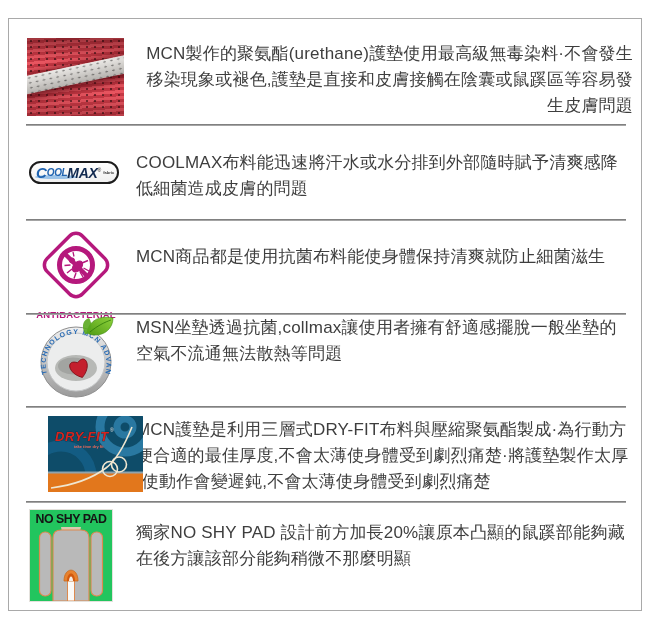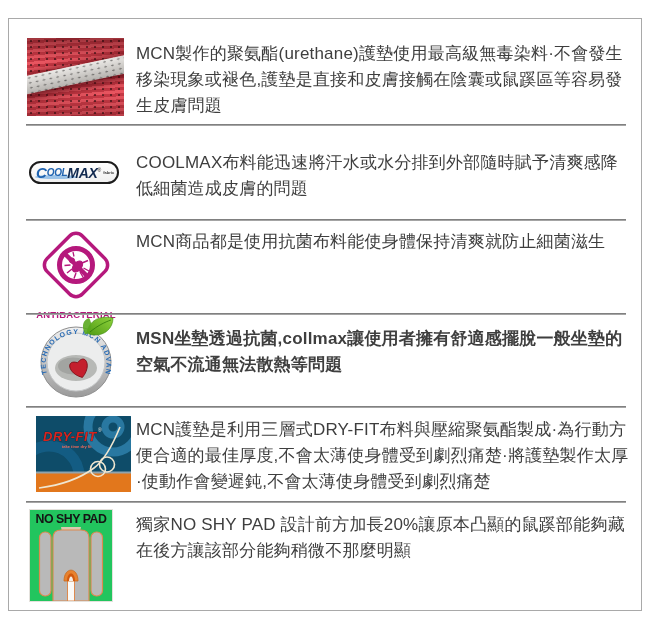--- a/index.html
+++ b/index.html
@@ -60,38 +60,38 @@
   .ab-wrap { position:absolute; left:27px; top:4px; width:80px; text-align:center; }
   .ab-label {
     width:110px; margin-left:-15px; margin-top:0;
     font-size:9.5px; font-weight:bold; color:#b5187c; letter-spacing:.2px;
   }
 
   
   .badge { position:absolute; left:26px; top:1px; width:86px; height:86px; }
 
   
-  .dryfit { position:absolute; left:5px; top:8px; width:95px; height:76px;padding-left:22px; }
+  .dryfit { position:absolute; left:17px; top:8px; width:95px; height:76px;padding-left:22px; }
 
   
   .nsp {
     position:absolute; left:20px; top:6px; width:84px; height:93px;
     background:#22c55e; border:1px solid #e4e1dc; overflow:hidden;
   }
   .nsp-title {
     font-size:13px; font-weight:bold; color:#141414; text-align:center;
     margin-top:1px; letter-spacing:-.5px; transform:scaleX(.95); white-space:nowrap;
   }
 </style>
 </head>
 <body>
 
 <div class="frame">
 
-  <div class="row" style="top:0;height:105px;">
+  <div class="row" style="top:0;height:105px;text-align:right;">
     <div class="fabric">
       <span class="band"></span>
       <span class="shade"></span>
     </div>
     <div class="rowtext" style="padding-top:22px;">MCN製作的聚氨酯(urethane)護墊使用最高級無毒染料·不會發生移染現象或褪色,護墊是直接和皮膚接觸在陰囊或鼠蹊區等容易發生皮膚問題</div>
   </div>
   <div class="divider" style="top:105px;"></div>
 
   <div class="row" style="top:107px;height:93px;">
     <div class="pill">
@@ -114,21 +114,21 @@
         <g fill="#b5187c" stroke="#b5187c">
           <ellipse cx="41.5" cy="41.5" rx="4" ry="6.5" transform="rotate(40 41.5 41.5)"></ellipse>
           <circle cx="36" cy="35.5" r="2.6"></circle>
           <path d="M34,33 l-3.5,-3 M38,31.5 l-1,-4.5" fill="none" stroke-width="1.3"></path>
           <path d="M36,44 l-5,4 M34.5,40 l-6,.5 M40,48 l-2,5.5 M46,38 l6,-2.5 M47.5,43 l5.5,3 M44,47 l3,5" fill="none" stroke-width="1.4"></path>
         </g>
         <line x1="29" y1="29" x2="51" y2="51" stroke="#b5187c" stroke-width="4.5"></line>
       </svg>
       <div class="ab-label">ANTIBACTERIAL</div>
     </div>
-    <div class="rowtext" style="padding-top:8px;">MCN商品都是使用抗菌布料能使身體保持清爽就防止細菌滋生</div>
+    <div class="rowtext" style="padding-top:23px;">MCN商品都是使用抗菌布料能使身體保持清爽就防止細菌滋生</div>
   </div>
   <div class="divider" style="top:294px;"></div>
 
   <div class="row" style="top:296px;height:91px;">
     <div class="badge">
       <svg width="86" height="86" viewBox="0 0 86 86">
         <defs>
           <linearGradient id="silver" x1="0" y1="0" x2="0" y2="1">
             <stop offset="0" stop-color="#f0f0f0"></stop>
               <stop offset="1" stop-color="#9a9a9a"></stop>
@@ -147,21 +147,21 @@
         </g>
         <path id="arcT" d="M12,58 A30.5,30.5 0 1 1 70,58" fill="none"></path>
         <text font-size="7" font-weight="bold" fill="#2a6cb4" letter-spacing="1.1">
           <textPath href="#arcT">TECHNOLOGY MCN ADVANCED</textPath>
         </text>
         <path d="M52,16 C54,4 66,-1 78,2 C78,12 70,20 58,19 C54,18.5 52,17 52,16 Z" fill="url(#leafgrad)" stroke="#3c8a10" stroke-width="0.6"></path>
         <path d="M55,16 C62,10 70,6 76,4" stroke="#2f7a0a" stroke-width="0.8" fill="none"></path>
         <path d="M50,18 C46,10 48,4 54,2 C58,8 56,15 52,18 Z" fill="#5aa81e" opacity="0.9"></path>
       </svg>
     </div>
-    <div class="rowtext" style="padding-top:11px;font-weight:bold;">MSN坐墊透過抗菌,collmax讓使用者擁有舒適感擺脫一般坐墊的空氣不流通無法散熱等問題</div>
+    <div class="rowtext" style="">MSN坐墊透過抗菌,collmax讓使用者擁有舒適感擺脫一般坐墊的空氣不流通無法散熱等問題</div>
   </div>
   <div class="divider" style="top:387px;"></div>
 
   <div class="row" style="top:389px;height:93px;">
     <div class="dryfit">
       <svg width="95" height="76" viewBox="0 0 95 76">
         <rect width="95" height="76" fill="#0e4c69"></rect>
         <g stroke="#2b7ba4" fill="none" opacity="0.95">
           <circle cx="77" cy="11" r="25" stroke-width="9"></circle>
           <circle cx="77" cy="11" r="8" stroke-width="7"></circle>
@@ -188,16 +188,16 @@
         <path d="M31,0 a10,9 0 0 0 20,0 z" fill="#dcc8b0"></path>
         <path d="M23,11 Q23,3 31,3 L51,3 Q59,3 59,11 L59,74 L23,74 Z" fill="#b9b9b9" stroke="#dd8a4f" stroke-width="1.2"></path>
         <rect x="9.5" y="5" width="11.5" height="64" rx="5.5" fill="#b9b9b9" stroke="#dd8a4f" stroke-width="1.2"></rect>
         <rect x="61" y="5" width="11.5" height="64" rx="5.5" fill="#b9b9b9" stroke="#dd8a4f" stroke-width="1.2"></rect>
         <rect x="37.5" y="52" width="7" height="22" fill="#fbfaf7" stroke="#dd8a4f" stroke-width="1"></rect>
         <path d="M34,54 C34,39.5 48,39.5 48,54 Z" fill="#e8822e" stroke="#c96a1a" stroke-width="0.8"></path>
         <path d="M37,54 C37,44 45,44 45,54 Z" fill="#d2590e"></path>
         <path d="M39,54 C39,48 43,48 43,54 Z" fill="#f3eee8"></path>
       </svg>
     </div>
-    <div class="rowtext" style="padding-top:9px;">獨家NO SHY PAD 設計前方加長20%讓原本凸顯的鼠蹊部能夠藏在後方讓該部分能夠稍微不那麼明顯</div>
+    <div class="rowtext" style="padding-top:9px;margin-top:8px;">獨家NO SHY PAD 設計前方加長20%讓原本凸顯的鼠蹊部能夠藏在後方讓該部分能夠稍微不那麼明顯</div>
   </div>
 
 </div>
 
 </body></html>

